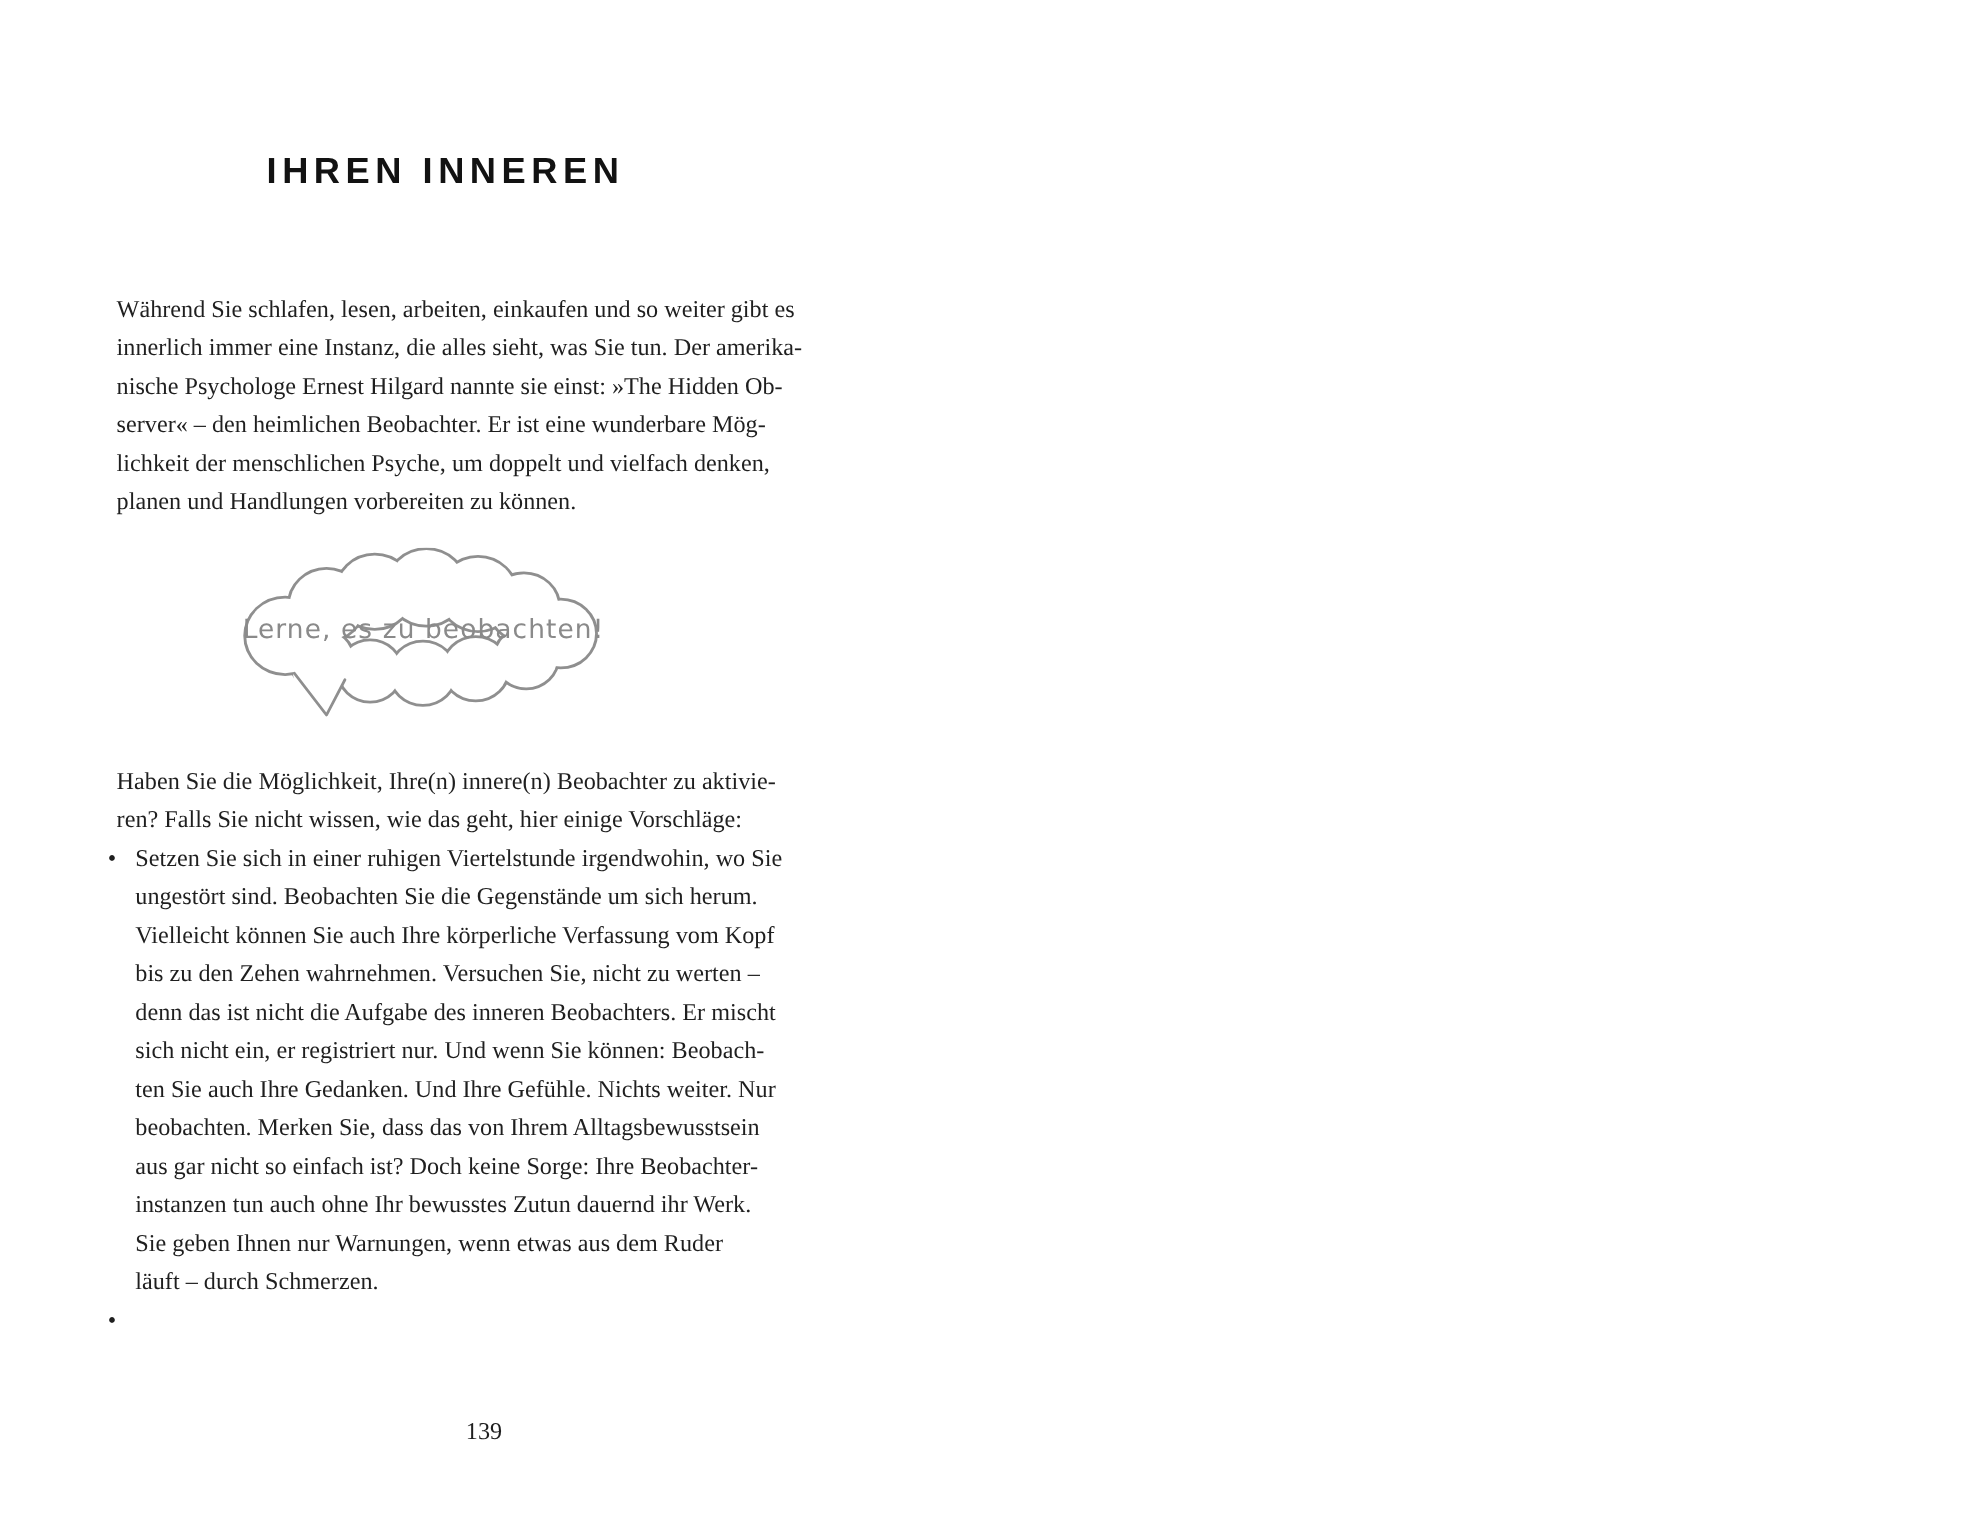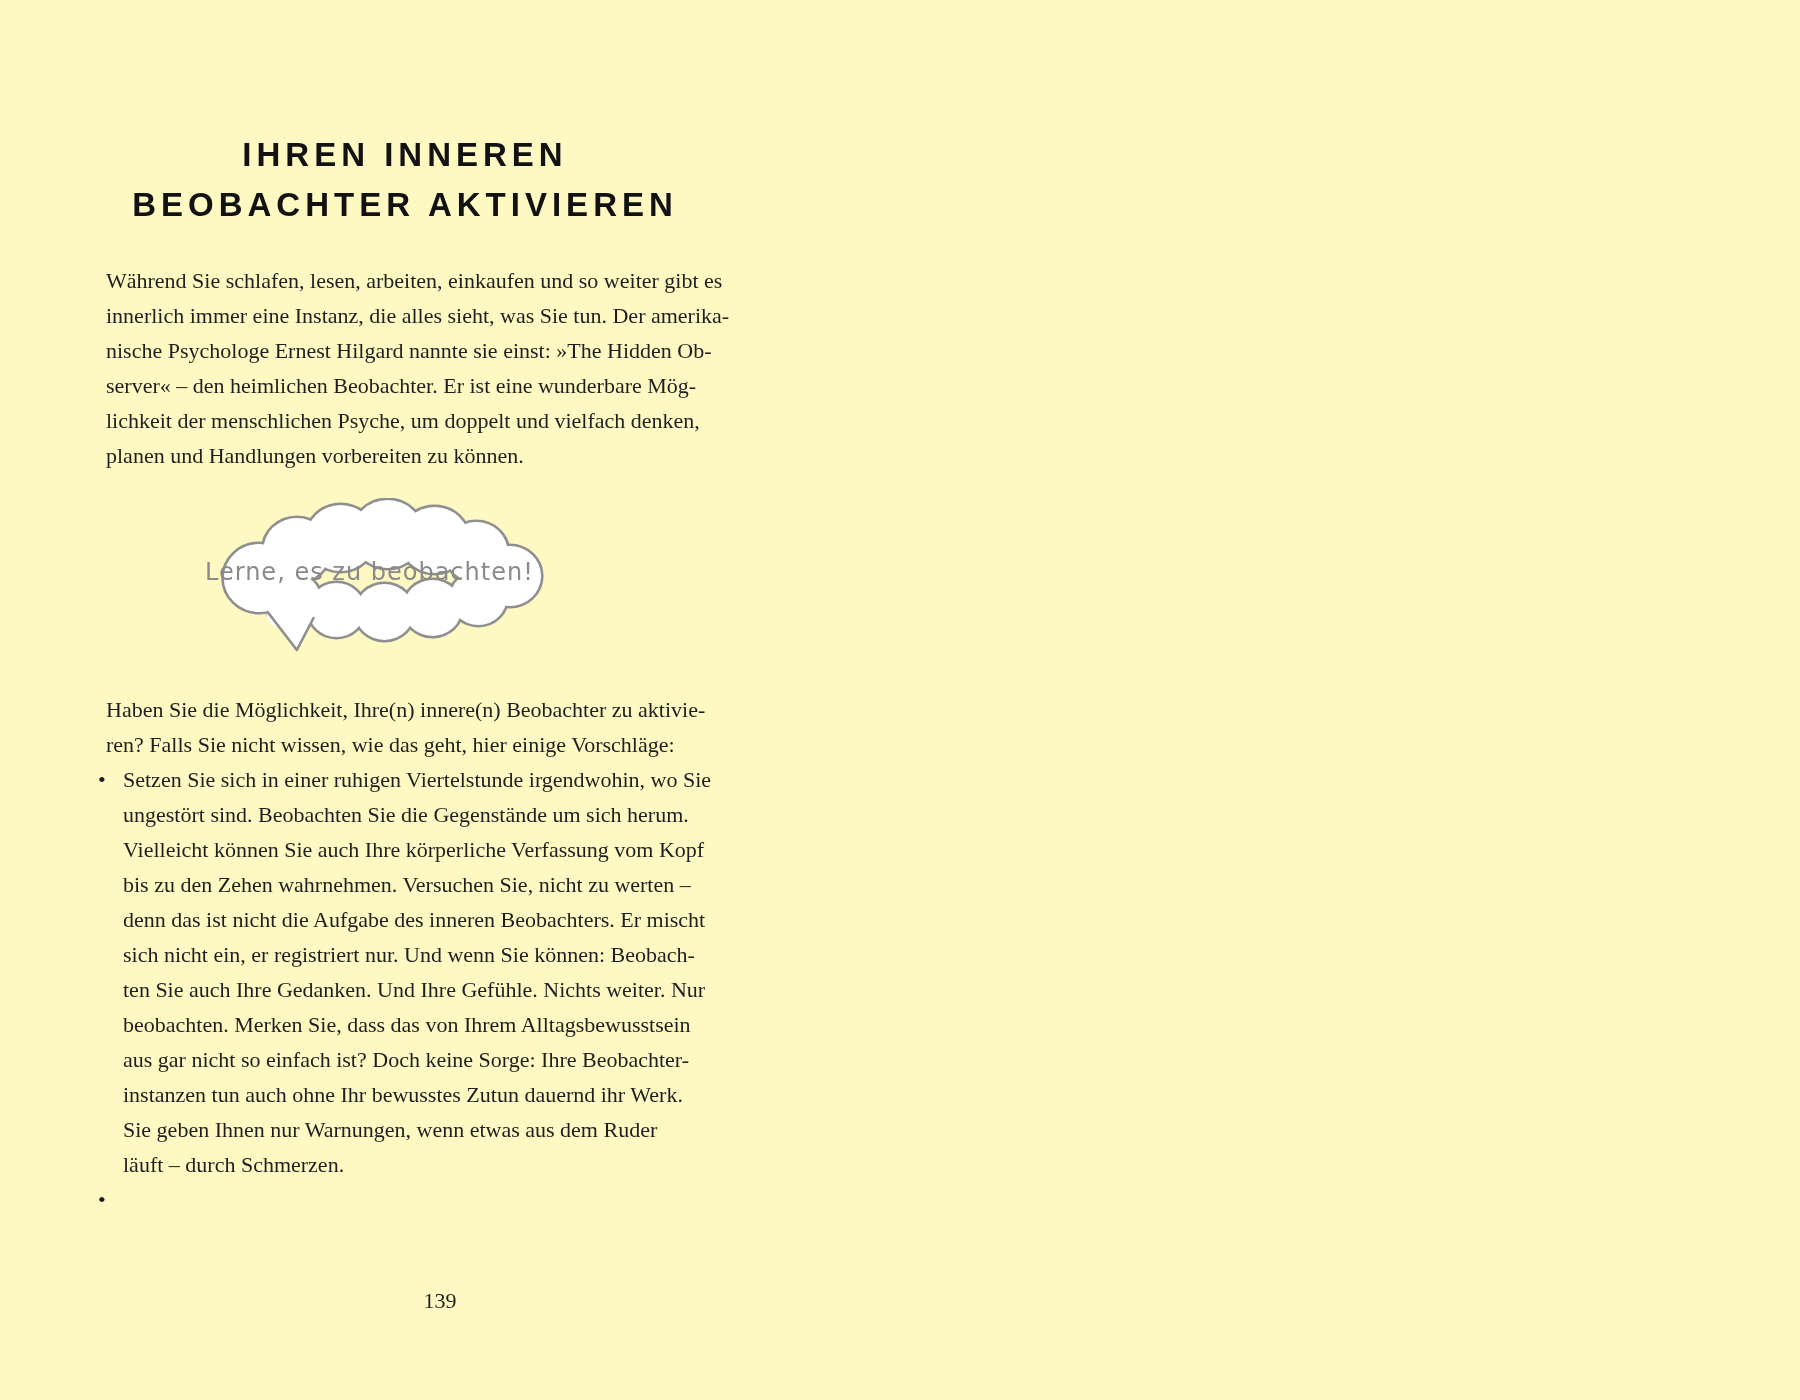--- a/index.html
+++ b/index.html
@@ -1,38 +1,38 @@
 <!DOCTYPE html>
 <html><head>
 <meta charset="utf-8">
 <style>
   html,body{margin:0;padding:0;background:#e8e8e8;}
   .spread{
-    position:relative;width:1800px;height:1400px;background:#fef9c3;
+    position:relative;width:1800px;height:1400px;background:#ffffff;
     font-family:"Liberation Serif",serif;color:#1f1f1f;overflow:hidden;
   }
   .page{position:absolute;top:0;height:100%;}
   .page.left{left:0;width:900px;}
   .page.right{left:900px;width:900px;}
 
   .chapter-title{
     position:absolute;left:85px;top:130px;width:640px;margin:0;
     text-align:center;font-family:"Liberation Sans",sans-serif;
     font-weight:700;font-size:33px;line-height:50px;letter-spacing:5px;
     color:#121212;
   }
   .chapter-title span{display:block;}
 
   .para{white-space:pre;font-size:22px;line-height:35px;}
 
   .intro-para{position:absolute;left:106px;top:263px;}
 
   .bubble-svg{position:absolute;left:205px;top:498px;width:360px;height:155px;}
   .bubble-text{
-    position:absolute;left:205px;top:558px;width:360px;
+    position:absolute;left:205px;top:558px;width:360px;text-align:center;
     font-family:"DejaVu Sans",sans-serif;font-size:24px;color:#8a8a8a;
     letter-spacing:1px;white-space:pre;
   }
 
   .column-left{position:absolute;left:96px;top:668px;width:720px;margin-top:24px;}
 
   .lead-in{padding-left:10px;}
 
   .bullet-item{display:flex;align-items:flex-start;}
   .bullet-marker{
@@ -46,21 +46,20 @@
   .page-number.p-left{left:105px;width:670px;}
 </style>
 </head>
 <body>
 
 <div class="spread">
 
   <section class="page left">
     <h1 class="chapter-title">
       <span>IHREN INNEREN</span>
-      <span>BEOBACHTER AKTIVIEREN</span>
     </h1>
 
     <div class="para intro-para">Während Sie schlafen, lesen, arbeiten, einkaufen und so weiter gibt es
 innerlich immer eine Instanz, die alles sieht, was Sie tun. Der amerika-
 nische Psychologe Ernest Hilgard nannte sie einst: »The Hidden Ob-
 server« – den heimlichen Beobachter. Er ist eine wunderbare Mög-
 lichkeit der menschlichen Psyche, um doppelt und vielfach denken,
 planen und Handlungen vorbereiten zu können.</div>
 
     <svg class="bubble-svg" viewBox="0 0 345 155" preserveAspectRatio="none">

